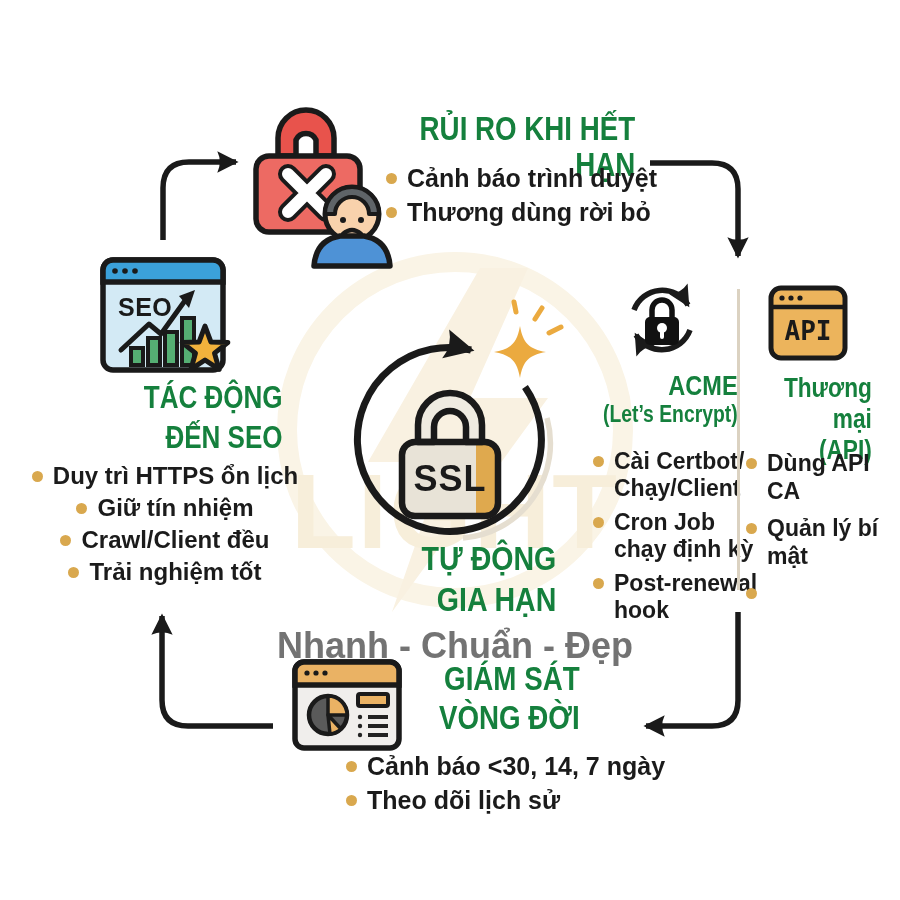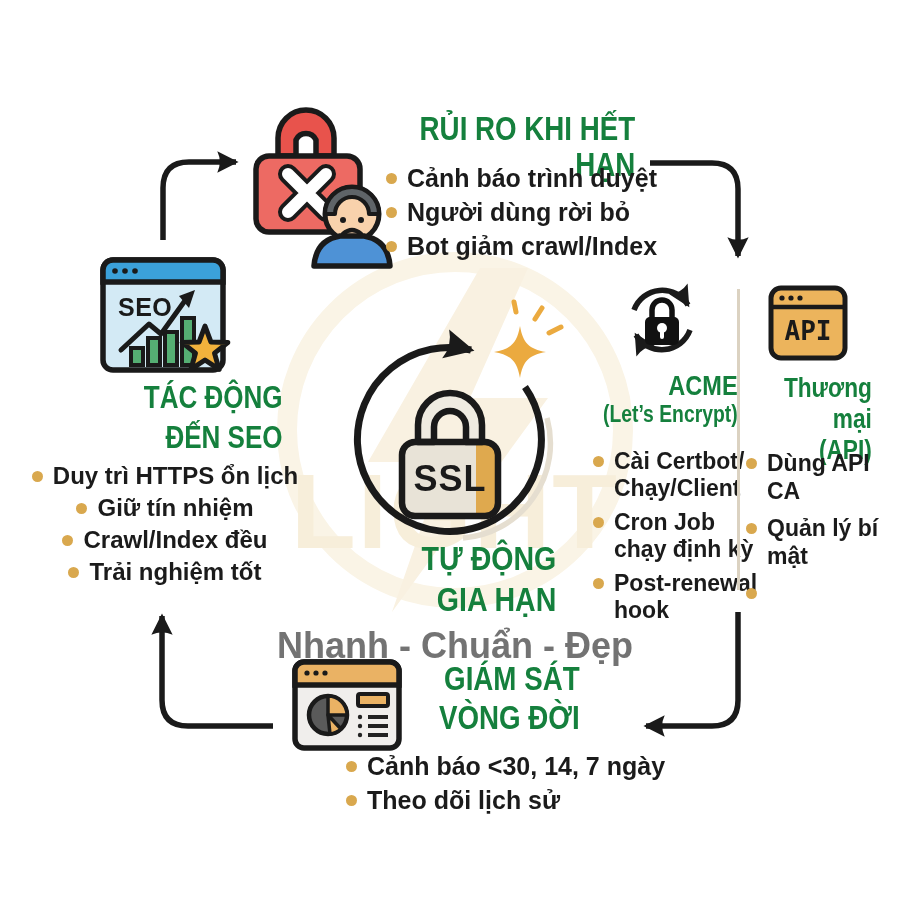--- a/index.html
+++ b/index.html
@@ -64,25 +64,21 @@
   <div class="abs title" style="left:350px;top:111px;width:310px;font-size:33px;line-height:36px;">
     <span class="cond">RỦI RO KHI HẾT HẠN</span>
   </div>
   <div class="abs bullets" style="left:386px;top:153px;width:330px;font-size:25px;line-height:34px;">
     <div class="bul">
         <span class="dot" style="margin-top:12px;"></span>
         <span class="txt">Cảnh báo trình duyệt</span>
       </div>
     <div class="bul">
         <span class="dot" style="margin-top:12px;"></span>
-        <span class="txt">Người dùng rời bỏ</span>
-      </div>
-    <div class="bul">
-        <span class="dot" style="margin-top:12px;"></span>
-        <span class="txt">Bot giảm crawl/Index</span>
+        <span class="txt">Thương dùng rời bỏ</span>
       </div>
   </div>
 
   <svg class="abs" style="left:97px;top:252px;" width="140" height="132" viewBox="0 0 140 132">
     <rect x="6" y="8" width="120" height="110" rx="10" fill="#D3EAF5" stroke="#1a1a1a" stroke-width="5.5"></rect>
     <path d="M6,30 V18 A10,10 0 0 1 16,8 H116 A10,10 0 0 1 126,18 V30 Z" fill="#3BA1DA" stroke="#1a1a1a" stroke-width="5.5"></path>
     <circle cx="18" cy="19" r="2.8" fill="#1a1a1a"></circle>
       <circle cx="28" cy="19" r="2.8" fill="#1a1a1a"></circle>
       <circle cx="38" cy="19" r="2.8" fill="#1a1a1a"></circle>
     <text x="21" y="64" font-size="25" font-weight="bold" fill="#1a1a1a" letter-spacing="0.5">SEO</text>
@@ -103,21 +99,21 @@
     <div class="bul">
         <span class="dot" style="margin-top:11px;"></span>
         <span class="txt">Duy trì HTTPS ổn lịch</span>
       </div>
     <div class="bul">
         <span class="dot" style="margin-top:11px;"></span>
         <span class="txt">Giữ tín nhiệm</span>
       </div>
     <div class="bul">
         <span class="dot" style="margin-top:11px;"></span>
-        <span class="txt">Crawl/Index đều</span>
+        <span class="txt">Crawl/Client đều</span>
       </div>
     <div class="bul">
         <span class="dot" style="margin-top:11px;"></span>
         <span class="txt">Trải nghiệm tốt</span>
       </div>
   </div>
 
   <svg class="abs" style="left:338px;top:322px;" width="230" height="220" viewBox="0 0 230 220">
     <defs>
       <marker id="ah2" viewBox="0 0 10 10" refX="8.5" refY="5" markerWidth="4.6" markerHeight="4.6" orient="auto">

